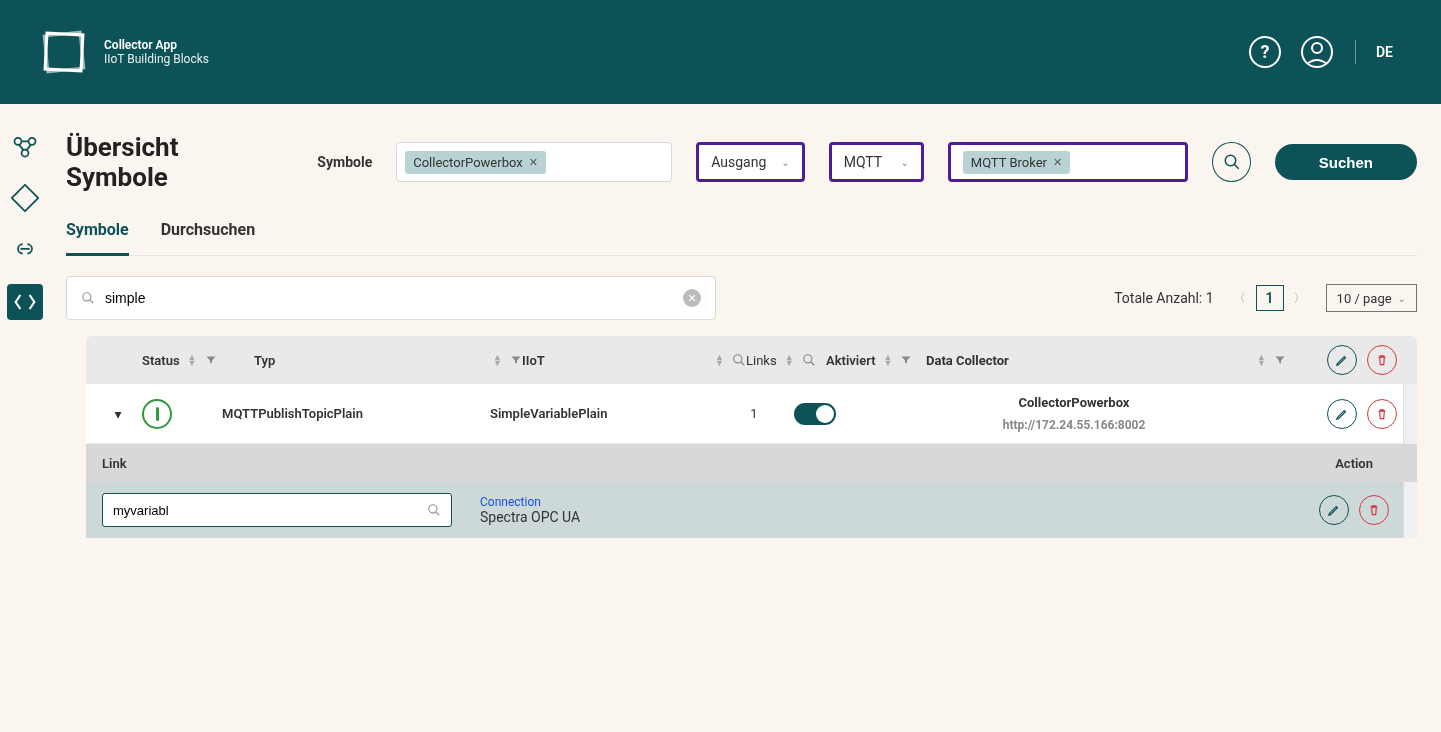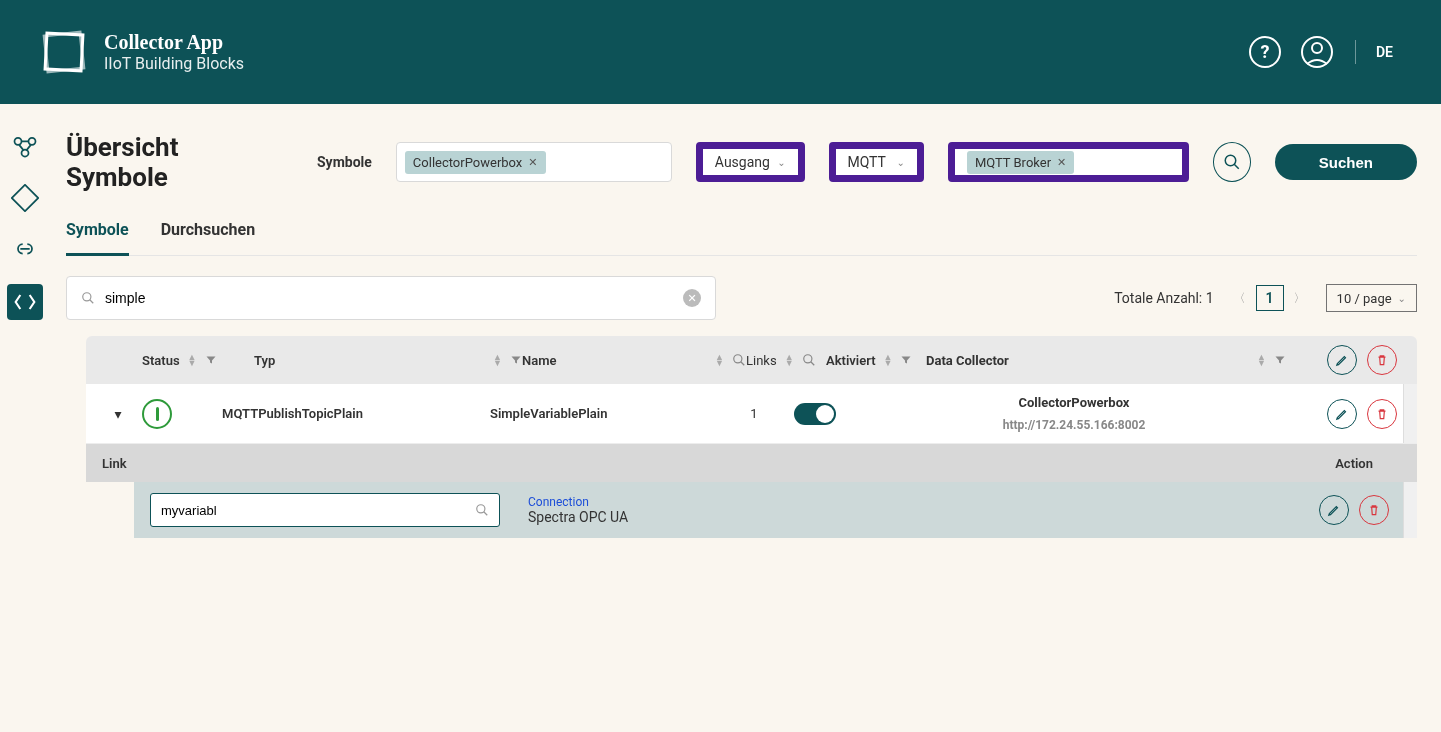--- a/index.html
+++ b/index.html
@@ -2,41 +2,41 @@
 <html><head>
   <meta charset="utf-8">
   <style>
     * { box-sizing: border-box; margin: 0; padding: 0; }
     body { font-family: -apple-system, BlinkMacSystemFont, "Segoe UI", Roboto, sans-serif; background: #faf6ef; color: #333; font-size: 14px; }
     
     .header { background: #0d5257; height: 104px; display: flex; align-items: center; padding: 0 48px 0 40px; }
     .logo-wrap { display: flex; align-items: center; gap: 16px; }
     .logo-icon { width: 48px; height: 48px; }
     .logo-text { color: #fff; }
-    .logo-title { font-size: 20px; font-weight: 600; font-family: Liberation Serif, serif; }
-    .logo-sub { font-size: 16px; opacity: 0.9; }
+    .logo-title { font-size: 12px; font-weight: 600; }
+    .logo-sub { font-size: 12px; opacity: 0.9; }
     .header-right { margin-left: auto; display: flex; align-items: center; gap: 16px; }
     .header-icon { width: 36px; height: 36px; cursor: pointer; }
     .header-divider { width: 1px; height: 24px; background: rgba(255,255,255,0.4); margin: 0 4px; }
     .lang { color: #fff; font-weight: 600; cursor: pointer; }
     
     .layout { display: flex; min-height: calc(100vh - 104px); }
     .sidebar { width: 50px; background: #faf6ef; padding-top: 24px; display: flex; flex-direction: column; align-items: center; gap: 16px; }
     .sidebar-item { width: 36px; height: 36px; display: flex; align-items: center; justify-content: center; cursor: pointer; border-radius: 4px; }
     .sidebar-item.active { background: #0d5257; }
     .sidebar-item svg { width: 28px; height: 28px; }
     
     .main { flex: 1; padding: 28px 24px 24px 16px; }
     .top-row { display: flex; align-items: center; gap: 24px; margin-bottom: 28px; }
     .page-title { font-size: 26px; font-weight: 700; color: #222; }
     .filter-label { font-weight: 700; font-size: 14px; margin-left: 16px; }
     .filter-input { flex: 0 0 276px; height: 40px; border: 1px solid #d9d9d9; border-radius: 4px; background: #fff; display: flex; align-items: center; padding: 0 8px; }
     .tag { background: #b9d3d4; border-radius: 3px; padding: 4px 8px; font-size: 13px; display: inline-flex; align-items: center; gap: 6px; }
     .tag-x { font-size: 11px; color: #555; cursor: pointer; }
-    .select { height: 40px; border: 7px solid #4c1d95; border-radius: 4px; background: #fff; display: flex; align-items: center; justify-content: space-between; padding: 0 12px; cursor: pointer; }
+    .select { height: 40px; border: 3px solid #4c1d95; border-radius: 4px; background: #fff; display: flex; align-items: center; justify-content: space-between; padding: 0 12px; cursor: pointer; }
     .select-1 { width: 112px; }
     .select-2 { width: 98px; }
     .select-3 { width: 250px; }
     .chevron { font-size: 10px; color: #888; }
     .search-circle { width: 40px; height: 40px; border: 1.5px solid #0d5257; border-radius: 50%; display: flex; align-items: center; justify-content: center; cursor: pointer; }
     .btn-primary { background: #0d5257; color: #fff; border: none; border-radius: 24px; height: 36px; padding: 0 44px; font-size: 15px; font-weight: 600; cursor: pointer; }
     
     .tabs { display: flex; gap: 32px; border-bottom: 1px solid #e5e5e5; margin-bottom: 20px; }
     .tab { padding: 0 0 14px 0; font-size: 16px; font-weight: 700; cursor: pointer; color: #333; }
     .tab.active { color: #0d5257; border-bottom: 3px solid #0d5257; margin-bottom: -1px; }
@@ -73,21 +73,21 @@
     .toggle { width: 42px; height: 22px; background: #0d5257; border-radius: 11px; position: relative; cursor: pointer; }
     .toggle-knob { position: absolute; right: 2px; top: 2px; width: 18px; height: 18px; background: #fff; border-radius: 50%; }
     .collector-cell { display: flex; flex-direction: column; }
     .collector-url { font-size: 12px; color: #888; }
     .action-btn { width: 30px; height: 30px; border-radius: 50%; display: flex; align-items: center; justify-content: center; cursor: pointer; }
     .action-edit { border: 1.5px solid #0d5257; color: #0d5257; }
     .action-del { border: 1.5px solid #d9363e; color: #d9363e; }
     
     .subheader { background: #d8d8d8; height: 38px; display: flex; align-items: center; padding: 0 16px; font-weight: 600; font-size: 13px; }
     .subheader-action { margin-left: auto; padding-right: 28px; }
-    .subrow { background: #cdd9d9; display: flex; align-items: center; padding: 0 16px; height: 56px; position: relative; margin-left: 48px; }
+    .subrow { background: #cdd9d9; display: flex; align-items: center; padding: 0 16px; height: 56px; position: relative; }
     .link-search { width: 350px; height: 34px; border: 1.5px solid #0d5257; border-radius: 3px; background: #fff; display: flex; align-items: center; padding: 0 10px; gap: 8px; }
     .link-search input { flex: 1; border: none; outline: none; font-size: 13px; }
     .conn-cell { margin-left: 28px; display: flex; flex-direction: column; }
     .conn-label { font-size: 12px; color: #1d4ed8; }
     .dropdown-wrap { position: relative; }
     
     svg { display: block; }
     .search-mini { width: 14px; height: 14px; color: #999; }
   </style>
 </head>
@@ -235,21 +235,21 @@
                 <span>▲</span>
                 <span>▼</span>
               </span>
               <span class="filter-icon-sm">
                 <svg width="12" height="12" viewBox="0 0 24 24">
                   <path d="M3 5h18l-7 8v6l-4-2v-4z" fill="currentColor"></path>
                 </svg>
               </span>
             </div>
           <div class="col col-name">
-              <span>Name</span>
+              <span>IIoT</span>
               <span style="margin-left:auto" class="sort-icon">
                 <span>▲</span>
                 <span>▼</span>
               </span>
               <span class="search-icon-sm">
                 <svg width="14" height="14" viewBox="0 0 24 24">
                   <circle cx="10" cy="10" r="7" fill="none" stroke="currentColor" stroke-width="2"></circle>
                   <line x1="15" y1="15" x2="21" y2="21" stroke="currentColor" stroke-width="2"></line>
                 </svg>
               </span>

